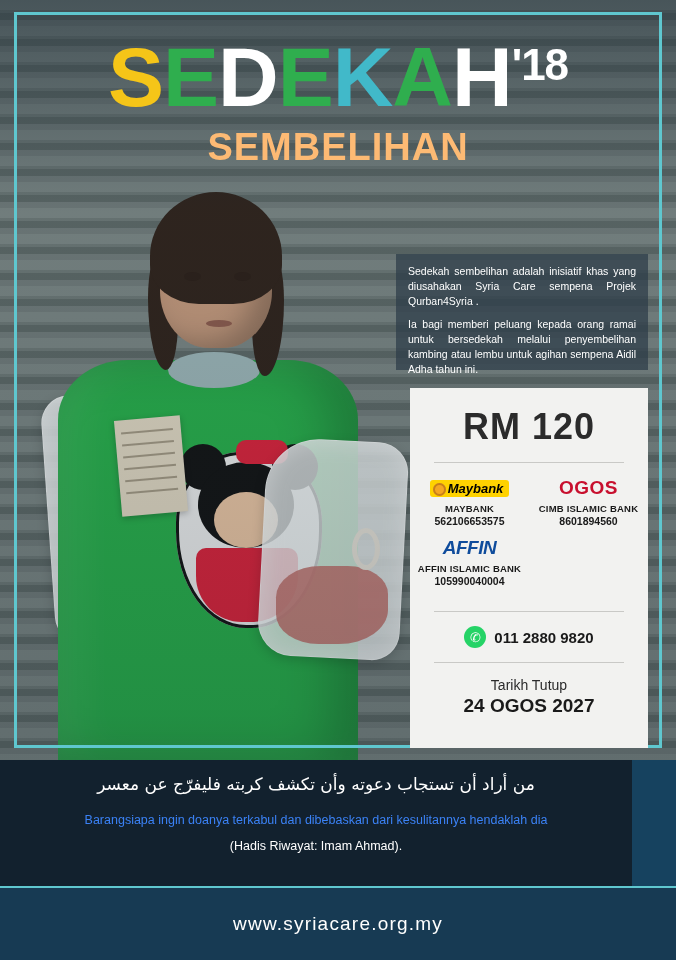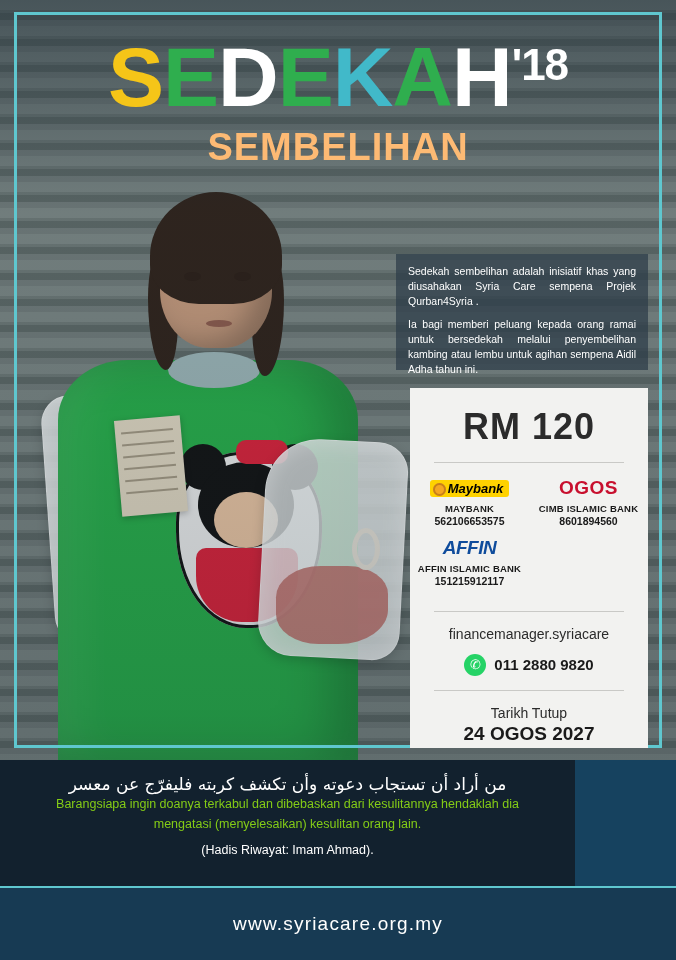--- a/index.html
+++ b/index.html
@@ -251,26 +251,26 @@
   .wa-icon {
     width:22px; height:22px; border-radius:50%; background:#25d366;
     display:flex; align-items:center; justify-content:center;
     color:#fff; font-size:13px; line-height:1;
   }
   .wa-num { font-size:15px; font-weight:bold; color:#1a1a1a; }
   .close-label { font-size:14px; color:#2b2b2b; margin-top:6px; }
   .close-date { font-size:19px; font-weight:bold; color:#1a1a1a; margin-top:2px; }
   
   .hadith {
-    position:absolute; left:0; top:760px; width:575px; height:128px;
+    position:absolute; left:0; top:760px; width:632px; height:128px;
     background:#12212e; z-index:7;
     text-align:center; padding:14px 40px 0;
   }
   .hadith-ar { color:#ffffff; font-size:17px; direction:rtl; font-family:"DejaVu Sans", sans-serif; }
-  .hadith-my { color:#84cc16; font-size:12.5px; line-height:1.5; margin-top:1px; }
+  .hadith-my { color:#3b82f6; font-size:12.5px; line-height:1.5; margin-top:17px; }
   .hadith-src { color:#ffffff; font-size:12.5px; margin-top:9px; }
   
   .footer {
     position:absolute; left:0; top:888px; width:676px; height:72px;
     background:#173a53; z-index:7;
     display:flex; align-items:center; justify-content:center;
   }
   .footer-url { color:#ffffff; font-size:19px; letter-spacing:1.2px; }
   .footer-line {
     position:absolute; left:0; top:886px; width:676px; height:2px; background:#5fc7cf; z-index:8;
@@ -352,45 +352,43 @@
             <span class="cimb-logo">OGOS</span>
           </div>
         <div class="bank-name">CIMB ISLAMIC BANK</div>
         <div class="bank-acct">8601894560</div>
       </div>
       <div class="bank">
         <div class="bank-logo">
             <span class="affin-logo">AFFIN</span>
           </div>
         <div class="bank-name">AFFIN ISLAMIC BANK</div>
-        <div class="bank-acct">151215912117</div>
+        <div class="bank-acct">105990040004</div>
       </div>
     </div>
 
     <div class="divider"></div>
 
     <div class="email">
-      <div>financemanager.syriacare</div>
     </div>
 
     <div class="wa-row">
       <span class="wa-icon">✆</span>
       <span class="wa-num">011 2880 9820</span>
     </div>
 
     <div class="divider"></div>
 
     <div class="close-label">Tarikh Tutup</div>
     <div class="close-date">24 OGOS 2027</div>
   </div>
 
   <div class="hadith">
     <div class="hadith-ar">من أراد أن تستجاب دعوته وأن تكشف كربته فليفرّج عن معسر</div>
     <div class="hadith-my">Barangsiapa ingin doanya terkabul dan dibebaskan dari kesulitannya hendaklah dia</div>
-    <div class="hadith-my">mengatasi (menyelesaikan) kesulitan orang lain.</div>
     <div class="hadith-src">(Hadis Riwayat: Imam Ahmad).</div>
   </div>
 
   <div class="footer-line"></div>
 
   <div class="footer">
     <span class="footer-url">www.syriacare.org.my</span>
   </div>
 
 </div>

